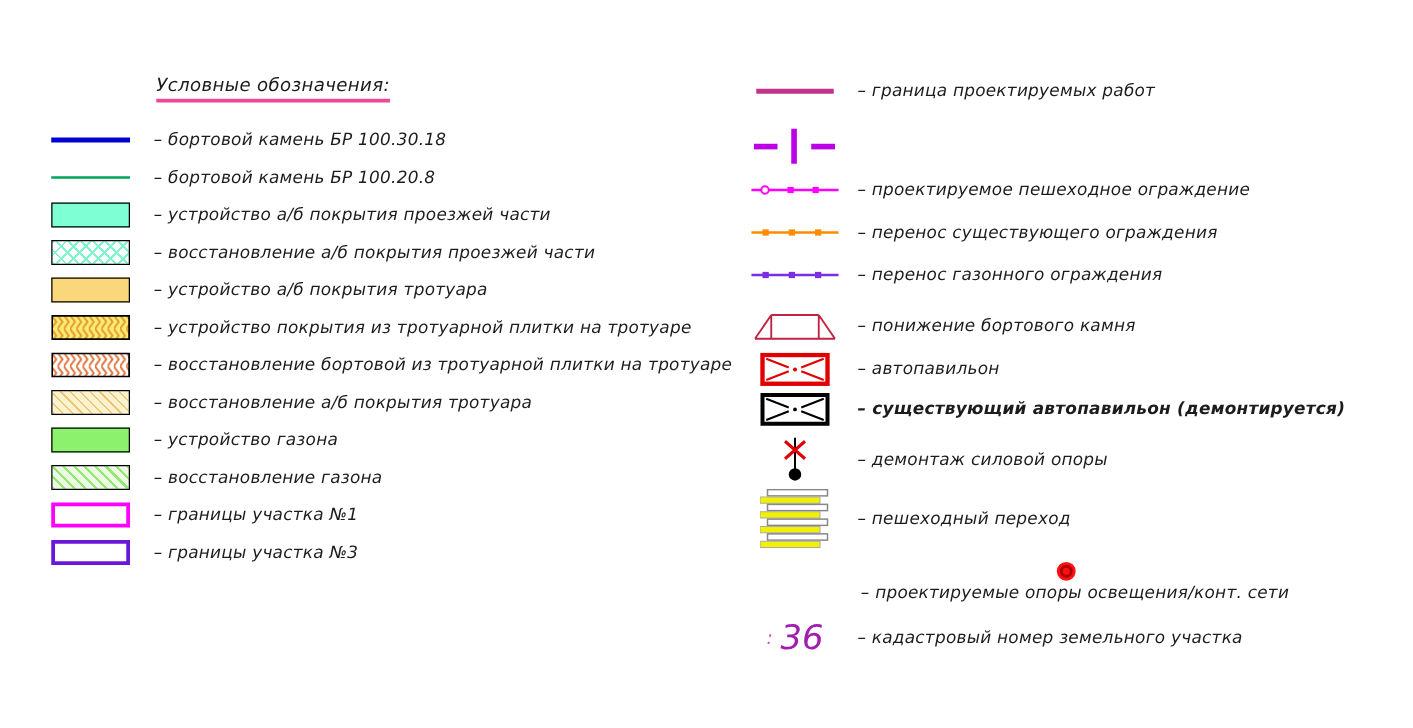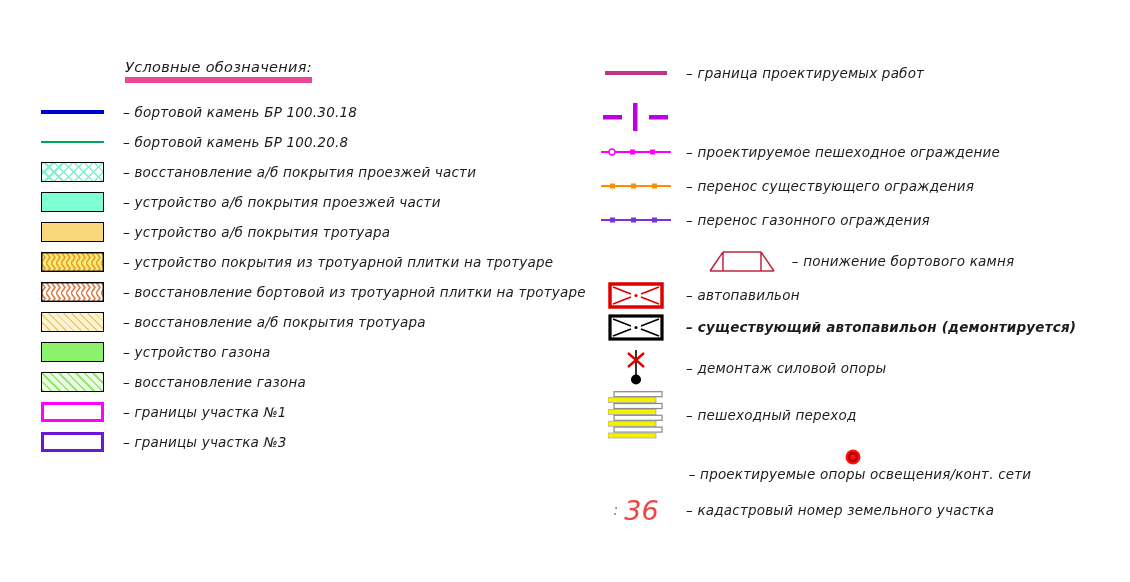--- a/index.html
+++ b/index.html
@@ -7,21 +7,21 @@
     position:relative;width:1130px;height:582px;background:#ffffff;overflow:hidden;
     font-family:"DejaVu Sans",sans-serif;font-style:italic;color:#1c1c1c;
   }
   .col{position:absolute;top:0;}
   .col-left{left:40px;top:56px;width:545px;}
   .col-right{left:600px;top:58px;width:520px;}
   .legend-title{
     height:30px;display:flex;align-items:center;margin-left:85px;margin-bottom:11px;
   }
   .legend-title span{
-    font-size:14.5px;border-bottom:6px solid #ec4899;padding-bottom:2px;letter-spacing:.3px;
+    font-size:14.5px;border-bottom:3px solid #ec4899;padding-bottom:2px;letter-spacing:.3px;
   }
   .row{display:flex;align-items:center;height:30px;}
   .col-left .sym{width:65px;margin-right:18px;flex:none;display:flex;justify-content:center;align-items:center;}
   .col-right .sym{width:72px;margin-right:14px;flex:none;display:flex;justify-content:center;align-items:center;}
   .lbl{font-size:13.5px;white-space:nowrap;letter-spacing:.2px;}
   
   .swatch{width:63px;height:20px;border:1.4px solid #000;box-sizing:border-box;background:#fff;}
   .line-blue{width:63px;height:4px;background:#0000d0;}
   .line-green{width:63px;height:2.5px;background:#00a55a;}
   .fill-aqua{background:#7fffd4;}
@@ -33,21 +33,21 @@
       repeating-linear-gradient(135deg,#7ff5ce 0 1.6px,transparent 1.6px 7px),#fff;
   }
   .hatch-cream{background:repeating-linear-gradient(45deg,#efc877 0 1.3px,#fbf3cf 1.3px 5.5px);}
   .hatch-lawn{background:repeating-linear-gradient(45deg,#93e873 0 1.7px,#ecfbe2 1.7px 6px);}
   .outline-m{border:3px solid #ff00ff;}
   .outline-g{border:3px solid #2fe52f;}
   .outline-p{border:3px solid #6a17d8;}
   .outline-o{border:3px solid #f08c1e;}
   
   .cad-colon{color:#c060c0;font-size:15px;margin-right:6px;}
-  .cad-num{color:#ef4444;font-size:27px;line-height:1;}
+  .cad-num{color:#a21caf;font-size:27px;line-height:1;}
 </style>
 </head>
 <body>
 
 <div id="canvas">
 
   <div class="col col-left">
 
     <div class="legend-title">
       <span>Условные обозначения:</span>
@@ -62,30 +62,30 @@
 
     <div class="row">
       <span class="sym">
           <span class="line-green"></span>
         </span>
       <span class="lbl">– бортовой камень БР 100.20.8</span>
     </div>
 
     <div class="row">
       <span class="sym">
+          <span class="swatch fill-aqua"></span>
+        </span>
+      <span class="lbl">– устройство а/б покрытия проезжей части</span>
+    </div>
+
+    <div class="row">
+      <span class="sym">
           <span class="swatch hatch-aqua"></span>
         </span>
       <span class="lbl">– восстановление а/б покрытия проезжей части</span>
-    </div>
-
-    <div class="row">
-      <span class="sym">
-          <span class="swatch fill-aqua"></span>
-        </span>
-      <span class="lbl">– устройство а/б покрытия проезжей части</span>
     </div>
 
     <div class="row">
       <span class="sym">
           <span class="swatch fill-tan"></span>
         </span>
       <span class="lbl">– устройство а/б покрытия тротуара</span>
     </div>
 
     <div class="row">
@@ -205,21 +205,21 @@
         <svg width="70" height="12" style="display:block">
           <line x1="0" y1="6" x2="70" y2="6" stroke="#7b2fe0" stroke-width="2"></line>
           <rect x="9" y="3.5" width="5" height="5" fill="#7b2fe0"></rect>
           <rect x="30" y="3.5" width="5" height="5" fill="#7b2fe0"></rect>
           <rect x="51" y="3.5" width="5" height="5" fill="#7b2fe0"></rect>
         </svg>
       </span>
       <span class="lbl">– перенос газонного ограждения</span>
     </div>
 
-    <div class="row" style="margin-top:11px;justify-content:center;">
+    <div class="row" style="margin-top:11px;">
       <span class="sym">
         <svg width="68" height="24" style="display:block">
           <path d="M15 3 H53 M15 3 L2 22 M53 3 L66 22 M2 22 H66 M15 3 V22 M53 3 V22" stroke="#c12440" stroke-width="1.5" fill="none"></path>
         </svg>
       </span>
       <span class="lbl">– понижение бортового камня</span>
     </div>
 
     <div class="row" style="margin-top:4px;">
       <span class="sym">

